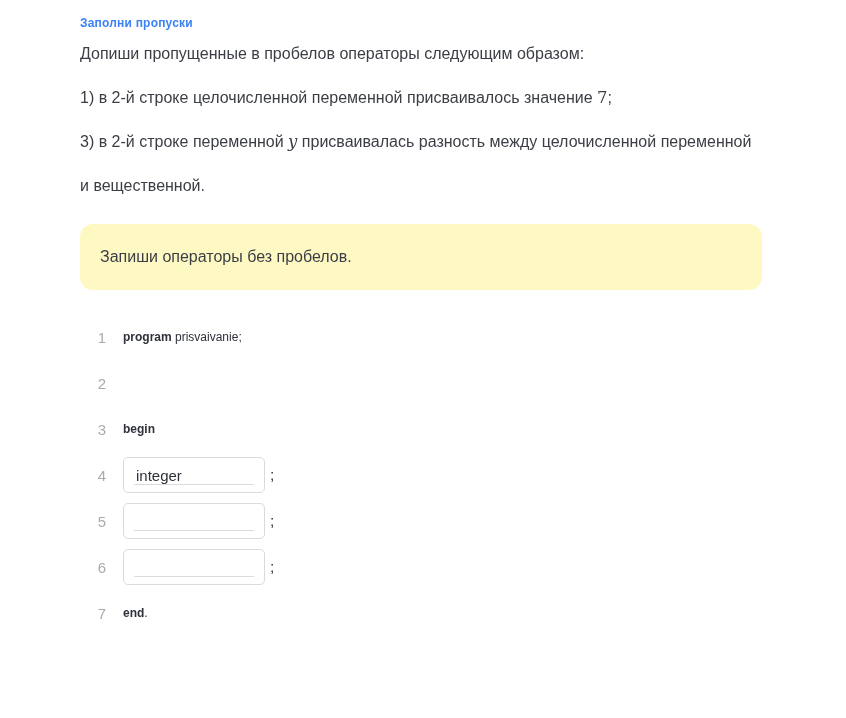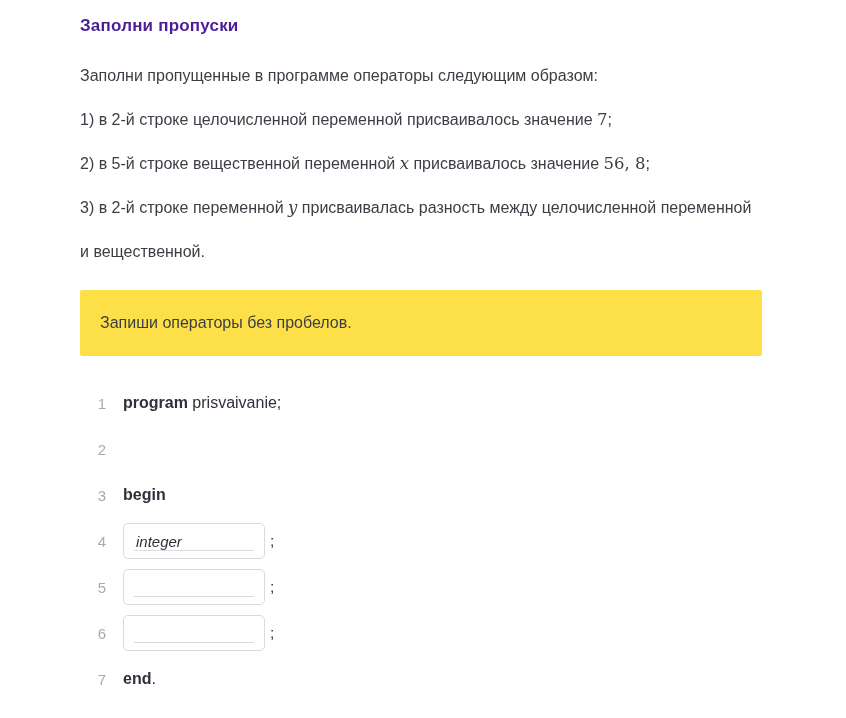--- a/index.html
+++ b/index.html
@@ -7,42 +7,42 @@
     width: 846px; height: 718px;
     background: #ffffff;
     font-family: "Liberation Sans", sans-serif;
     overflow: hidden;
   }
   .content {
     padding: 16px 0 0 80px;
     width: 762px;
   }
   .task-title {
-    font-size: 17px;
+    font-size: 12px;
     font-weight: 700;
-    color: #4c1d95;
+    color: #3b82f6;
     letter-spacing: 0.2px;
-    margin-bottom: 18px;
+    margin-bottom: 2px;
   }
   .instructions {
     width: 682px;
     font-size: 16px;
     color: #3b3e45;
   }
   .instructions .para {
     line-height: 44px;
   }
   .seg-kw { font-weight: 700; }
   .seg-m  { font-family: "DejaVu Serif", serif; font-size: 16.5px; }
   .seg-mi { font-family: "DejaVu Serif", serif; font-style: italic; font-size: 16.5px; }
   .note-box {
     margin-top: 16px;
     width: 682px;
-    background: #fde047;
-    border-radius: 2px;
+    background: #fef9c3;
+    border-radius: 13px;
     padding: 23px 20px 24px 20px;
   }
   .note-text {
     font-size: 16px;
     color: #3b3e45;
     line-height: 19px;
   }
   .code-block {
     margin-top: 24px;
   }
@@ -54,21 +54,21 @@
   .line-no {
     width: 26px;
     flex: 0 0 26px;
     text-align: right;
     font-size: 15px;
     color: #a7abb0;
     margin-right: 17px;
     user-select: none;
   }
   .code-text {
-    font-size: 16px;
+    font-size: 12px;
     color: #2e3139;
   }
   .code-input-wrap {
     position: relative;
     width: 142px;
     height: 36px;
     background: #ffffff;
     border: 1px solid #d8dbde;
     border-radius: 5px;
   }
@@ -76,21 +76,20 @@
     width: 100%;
     height: 100%;
     border: none;
     outline: none;
     background: transparent;
     border-radius: 5px;
     padding: 0 12px;
     font-family: "Liberation Sans", sans-serif;
     font-size: 15px;
     color: #2e3139;
-    font-style: italic;
   }
   .input-underline {
     position: absolute;
     left: 10px;
     right: 10px;
     bottom: 7px;
     border-bottom: 1px solid #d9dcde;
     pointer-events: none;
   }
   .suffix {
@@ -100,23 +99,22 @@
   }
 </style>
 </head>
 <body>
 
 <div class="content">
 
   <div class="task-title">Заполни пропуски</div>
 
   <div class="instructions">
-    <div class="para">Заполни пропущенные в программе операторы следующим образом:</div>
+    <div class="para">Допиши пропущенные в пробелов операторы следующим образом:</div>
     <div class="para"><span class="seg-n">1) в 2-й строке целочисленной переменной присваивалось значение </span><span class="seg-m">7</span><span class="seg-n">;</span></div>
-    <div class="para"><span class="seg-n">2) в 5-й строке вещественной переменной </span><span class="seg-mi">x</span><span class="seg-n"> присваивалось значение </span><span class="seg-m">56, 8</span><span class="seg-n">;</span></div>
     <div class="para"><span class="seg-n">3) в 2-й строке переменной </span><span class="seg-mi">y</span><span class="seg-n"> присваивалась разность между целочисленной переменной и вещественной.</span></div>
   </div>
 
   <div class="note-box">
     <div class="note-text">Запиши операторы без пробелов.</div>
   </div>
 
   <div class="code-block">
 
     <div class="code-row">

